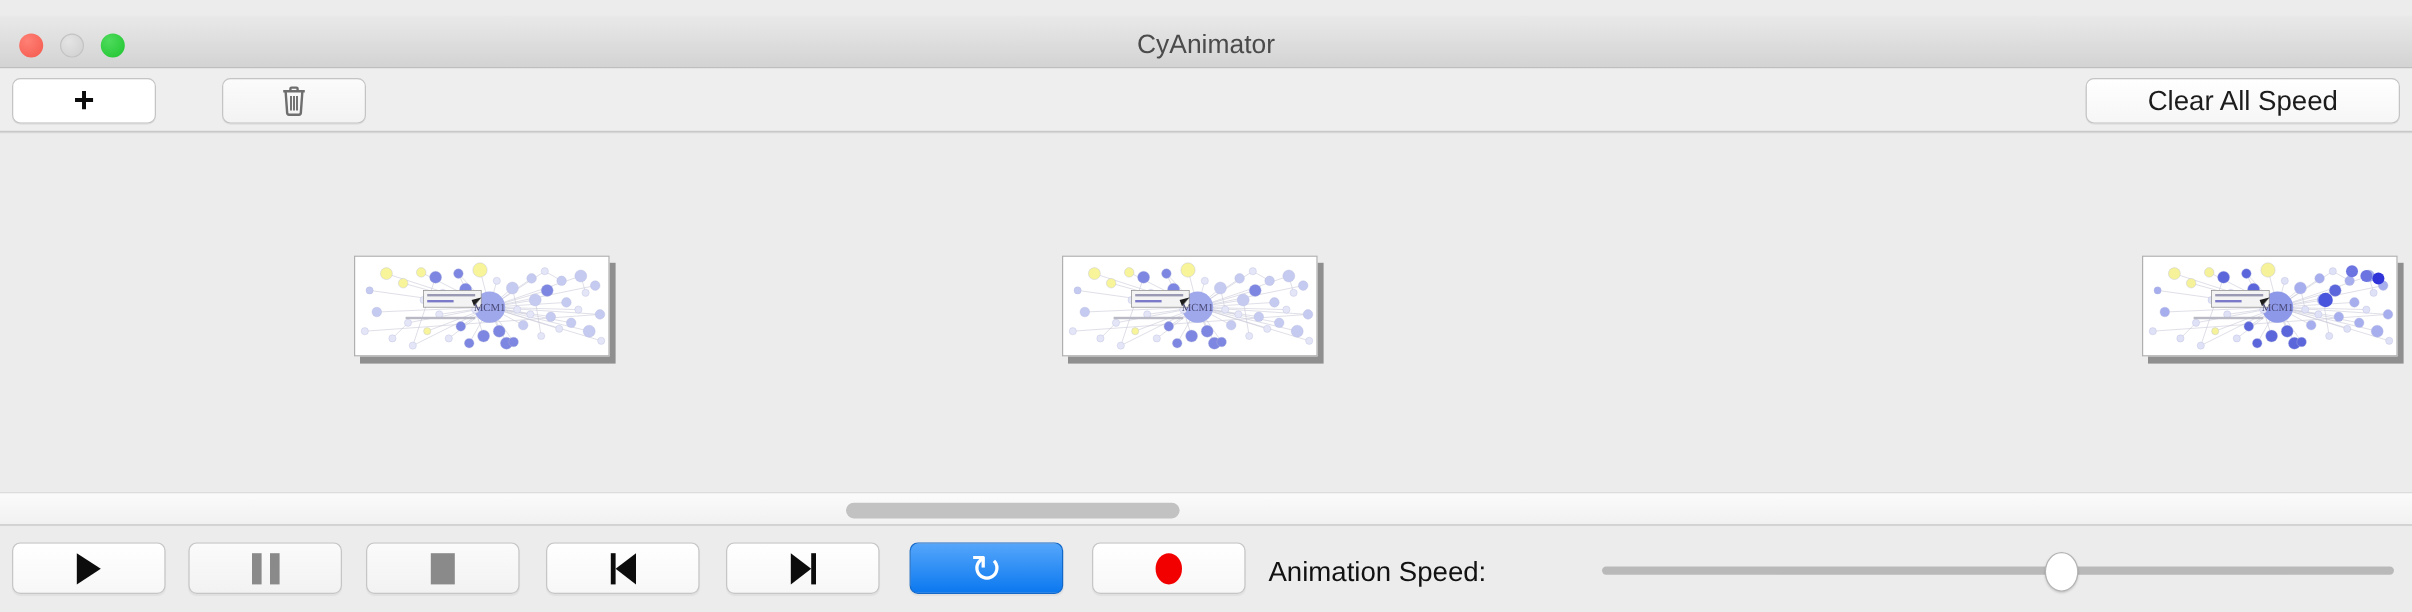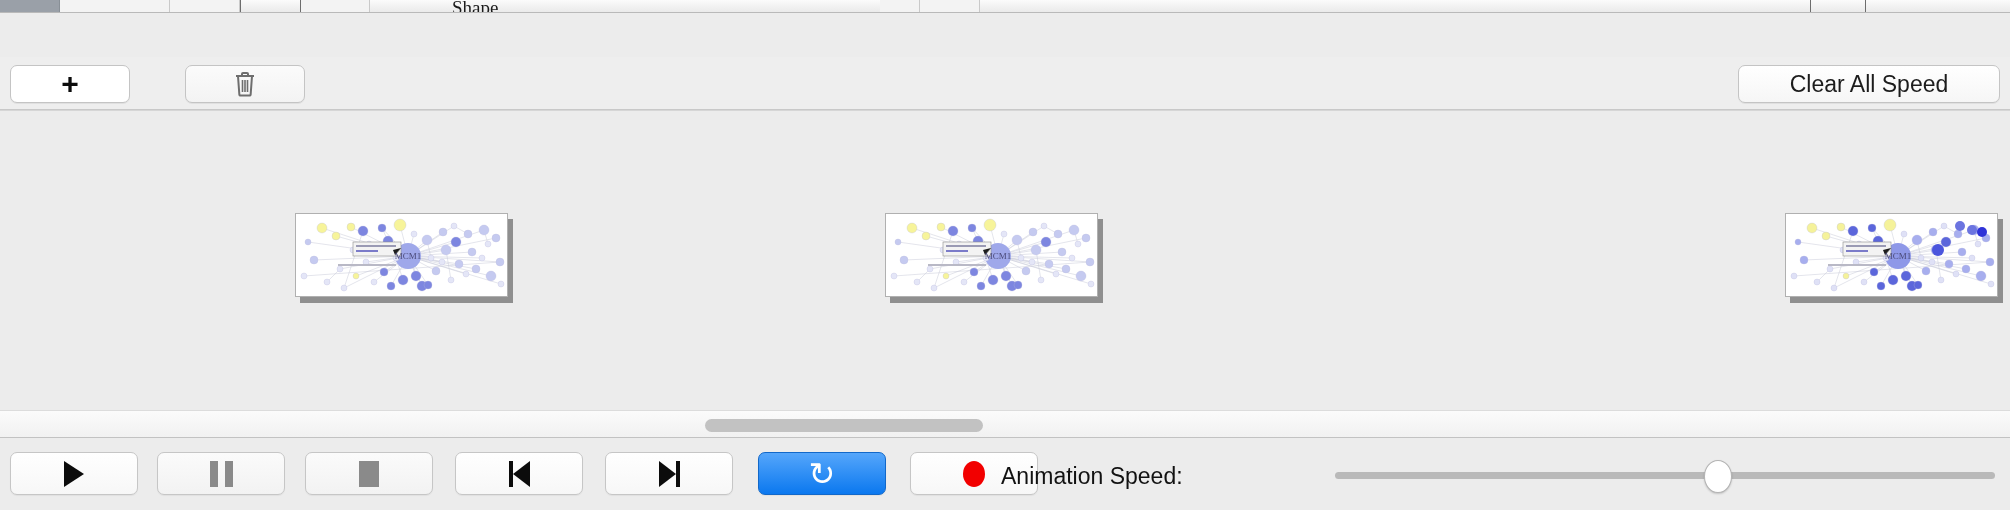--- a/index.html
+++ b/index.html
@@ -135,34 +135,27 @@
   }
 
   
   svg.trash { display: block; }
 </style>
 </head>
 <body>
 
 <div id="app">
 
-  <div class="bg-strip">
-    <div class="bg-chip dark" style="left:0; width:60px;"></div>
-    <div class="bg-chip" style="left:60px; width:110px;"></div>
-    <div class="bg-chip" style="left:170px; width:70px;"></div>
-    <div class="bg-chip" style="left:300px; width:70px;"></div>
-    <div class="bg-chip" style="left:880px; width:40px;"></div>
-    <div class="bg-chip" style="left:920px; width:60px;"></div>
-    <div class="bg-tick" style="left:240px"></div>
-    <div class="bg-tick" style="left:300px"></div>
-    <div class="bg-tick" style="left:1810px"></div>
-    <div class="bg-tick" style="left:1865px"></div>
-    <div class="bg-text" style="left:452px">Shape</div>
+
+  <div class="titlebar">
+    <div class="traffic close"></div>
+    <div class="traffic min"></div>
+    <div class="traffic max"></div>
+    <div class="window-title">CyAnimator</div>
   </div>
-
 
   <div class="toolbar">
     <div class="tbtn add">
       <span class="plus-icon">+</span>
     </div>
     <div class="tbtn del">
       <span>
         <svg class="trash" width="24" height="28" viewBox="0 0 24 28">
           <path d="M3 6 h18" stroke="#6e6e6e" stroke-width="2" fill="none"></path>
           <path d="M9 6 v-2 a1 1 0 0 1 1 -1 h4 a1 1 0 0 1 1 1 v2" stroke="#6e6e6e" stroke-width="2" fill="none"></path>
@@ -551,19 +544,19 @@
     </div>
 
     <div class="pbtn active" style="left:758px;">
       <span class="glyph-loop">↻</span>
     </div>
 
     <div class="pbtn" style="left:910px;">
       <span class="glyph-record"></span>
     </div>
 
-    <div class="speed-label" style="left:1001px;">Animation Speed:</div>
+    <div class="speed-label" style="left:1057px;">Animation Speed:</div>
 
     <div class="slider-track" style="left:1335px; width:660px;"></div>
     <div class="slider-thumb" id="speedthumb" style="left: 1703.8px;"></div>
   </div>
 
 </div>
 
 </body></html>

